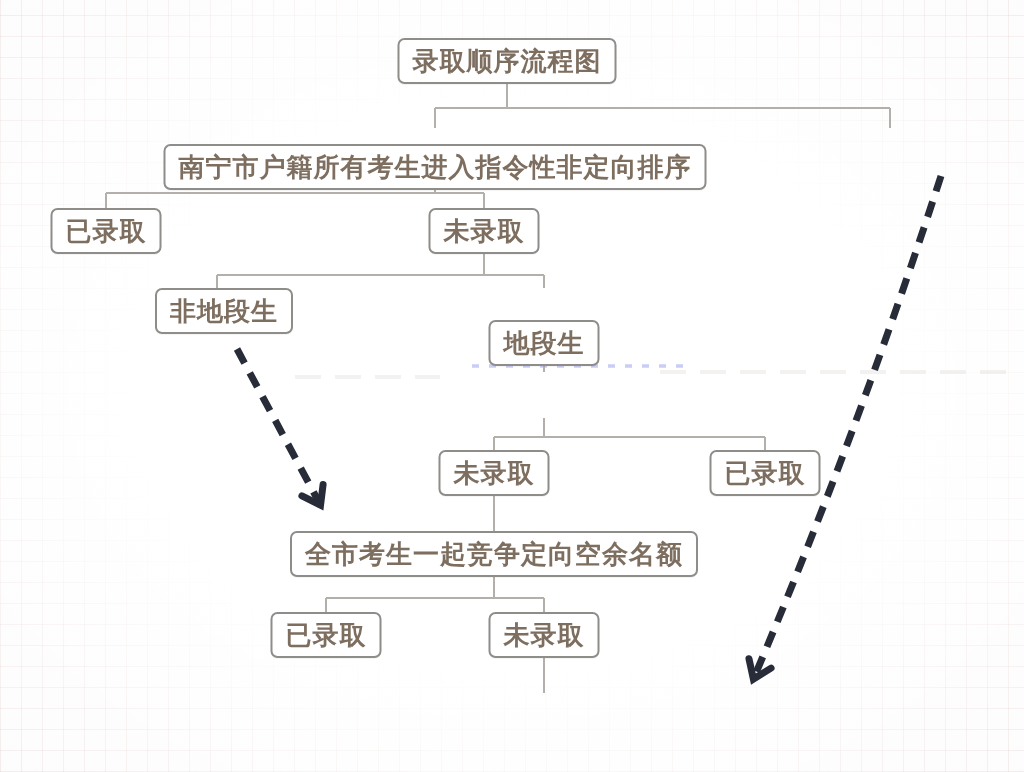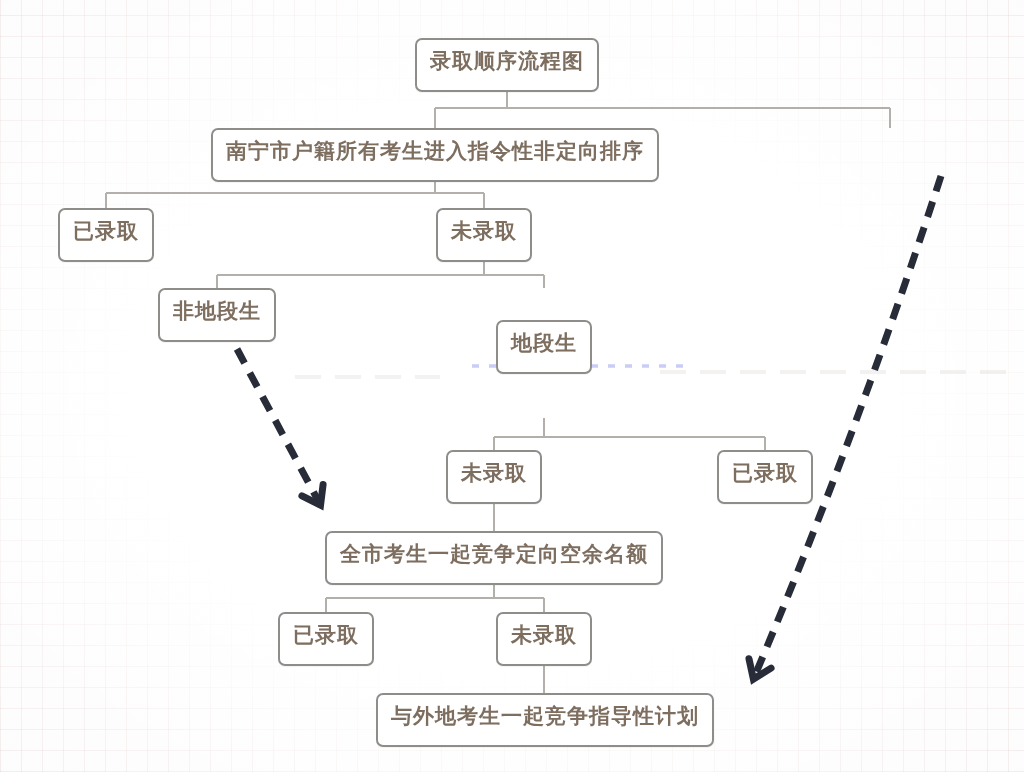--- a/index.html
+++ b/index.html
@@ -25,25 +25,25 @@
   }
   .layer{position:absolute;left:0;top:0;}
   .node{
     position:absolute;
     transform:translateX(-50%);
     box-sizing:border-box;
     background:#ffffff;
     border:2px solid var(--box-border);
     border-radius:7px;
     color:var(--box-text);
-    font-size:21px;
+    font-size:26px;
     font-weight:bold;
     letter-spacing:1px;
     line-height:21px;
-    padding:11px 13px 18px 13px;
+    padding:11px 13px 10px 13px;
     white-space:nowrap;
     text-align:center;
     box-shadow:0 1px 0 rgba(0,0,0,0.04);
     z-index:2;
   }
 </style>
 </head>
 <body>
 
 <div class="canvas">
@@ -73,37 +73,36 @@
     </g>
 
     <g stroke="var(--arrow)" stroke-width="7" fill="none" stroke-dasharray="16 11">
       <path d="M237 349 L321 506" marker-end="url(#vhead)"></path>
       <path d="M941 176 Q858 432 753 680" marker-end="url(#vhead)"></path>
     </g>
   </svg>
 
   <div class="node" style="left:507px;top:38px;">录取顺序流程图</div>
 
-  <div class="node" style="left:435px;top:128px;">南宁市户籍所有考生进入指令性非定向排序</div>
+  <div class="node" style="left:435px;top:144px;">南宁市户籍所有考生进入指令性非定向排序</div>
 
 
   <div class="node" style="left:106px;top:208px;">已录取</div>
 
   <div class="node" style="left:484px;top:208px;">未录取</div>
 
-  <div class="node" style="left:217px;top:288px;font-family:Liberation Serif, serif;">非地段生</div>
+  <div class="node" style="left:224px;top:288px;font-family:Liberation Serif, serif;">非地段生</div>
 
   <div class="node" style="left:544px;top:288px;margin-top:32px;">地段生</div>
 
 
   <div class="node" style="left:494px;top:450px;">未录取</div>
 
   <div class="node" style="left:765px;top:450px;">已录取</div>
 
   <div class="node" style="left:494px;top:531px;">全市考生一起竞争定向空余名额</div>
 
   <div class="node" style="left:326px;top:612px;">已录取</div>
 
   <div class="node" style="left:544px;top:612px;">未录取</div>
 
-  <div class="node" style="left:545px;top:693px;">与外地考生一起竞争指导性计划</div>
 
 </div>
 
 </body></html>

